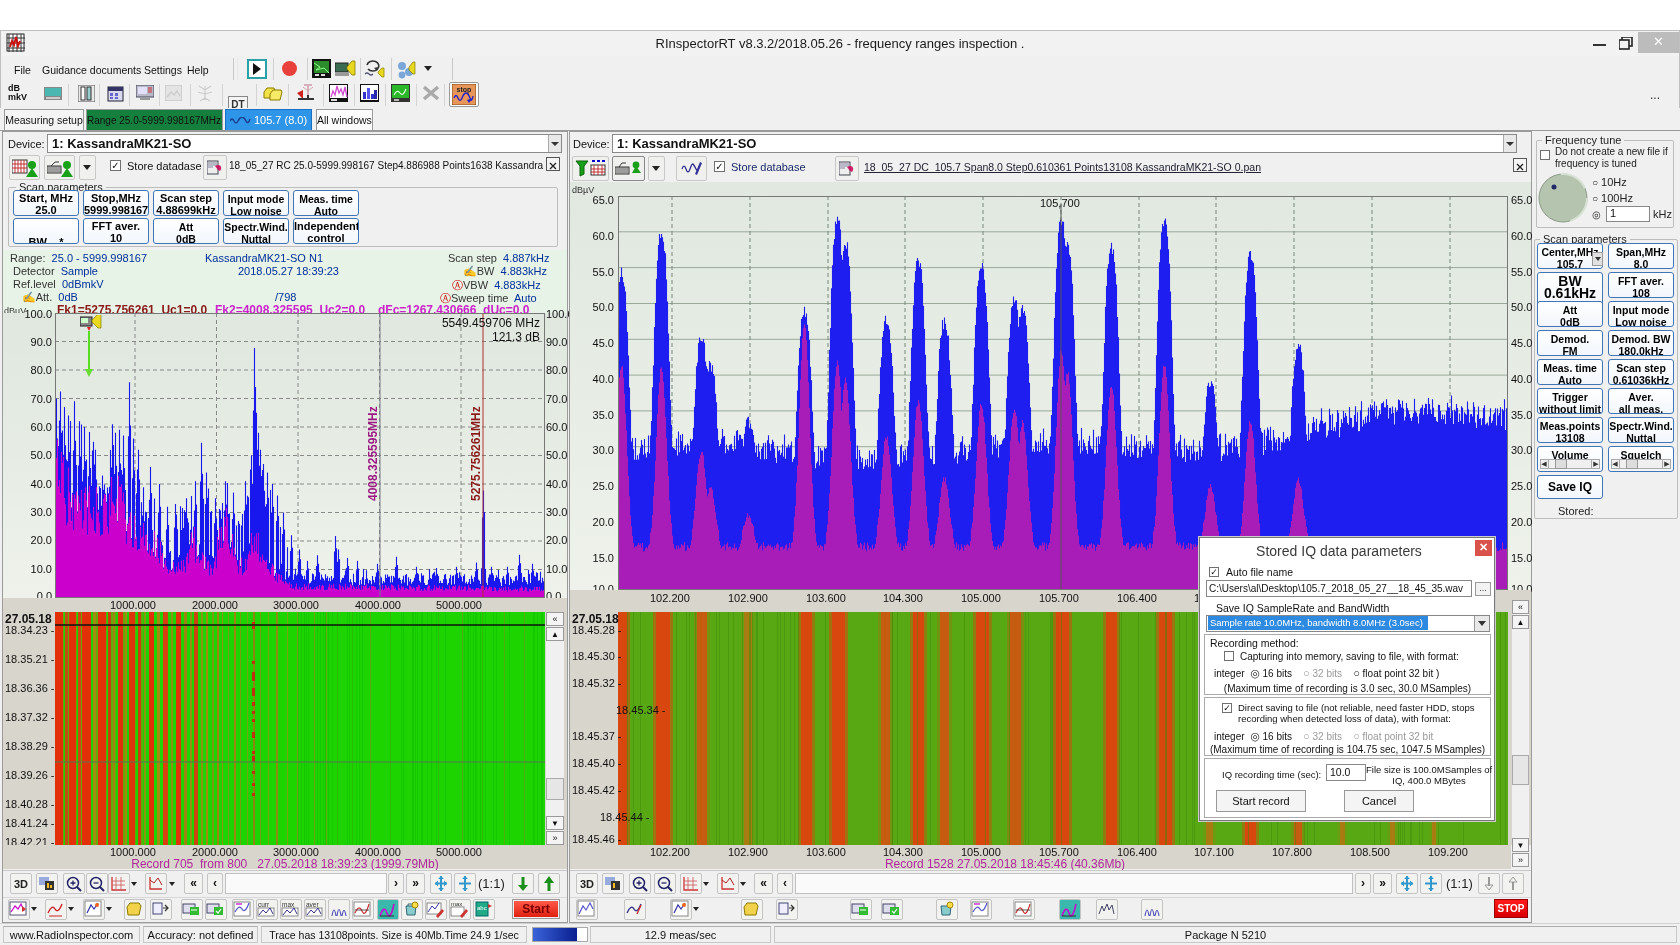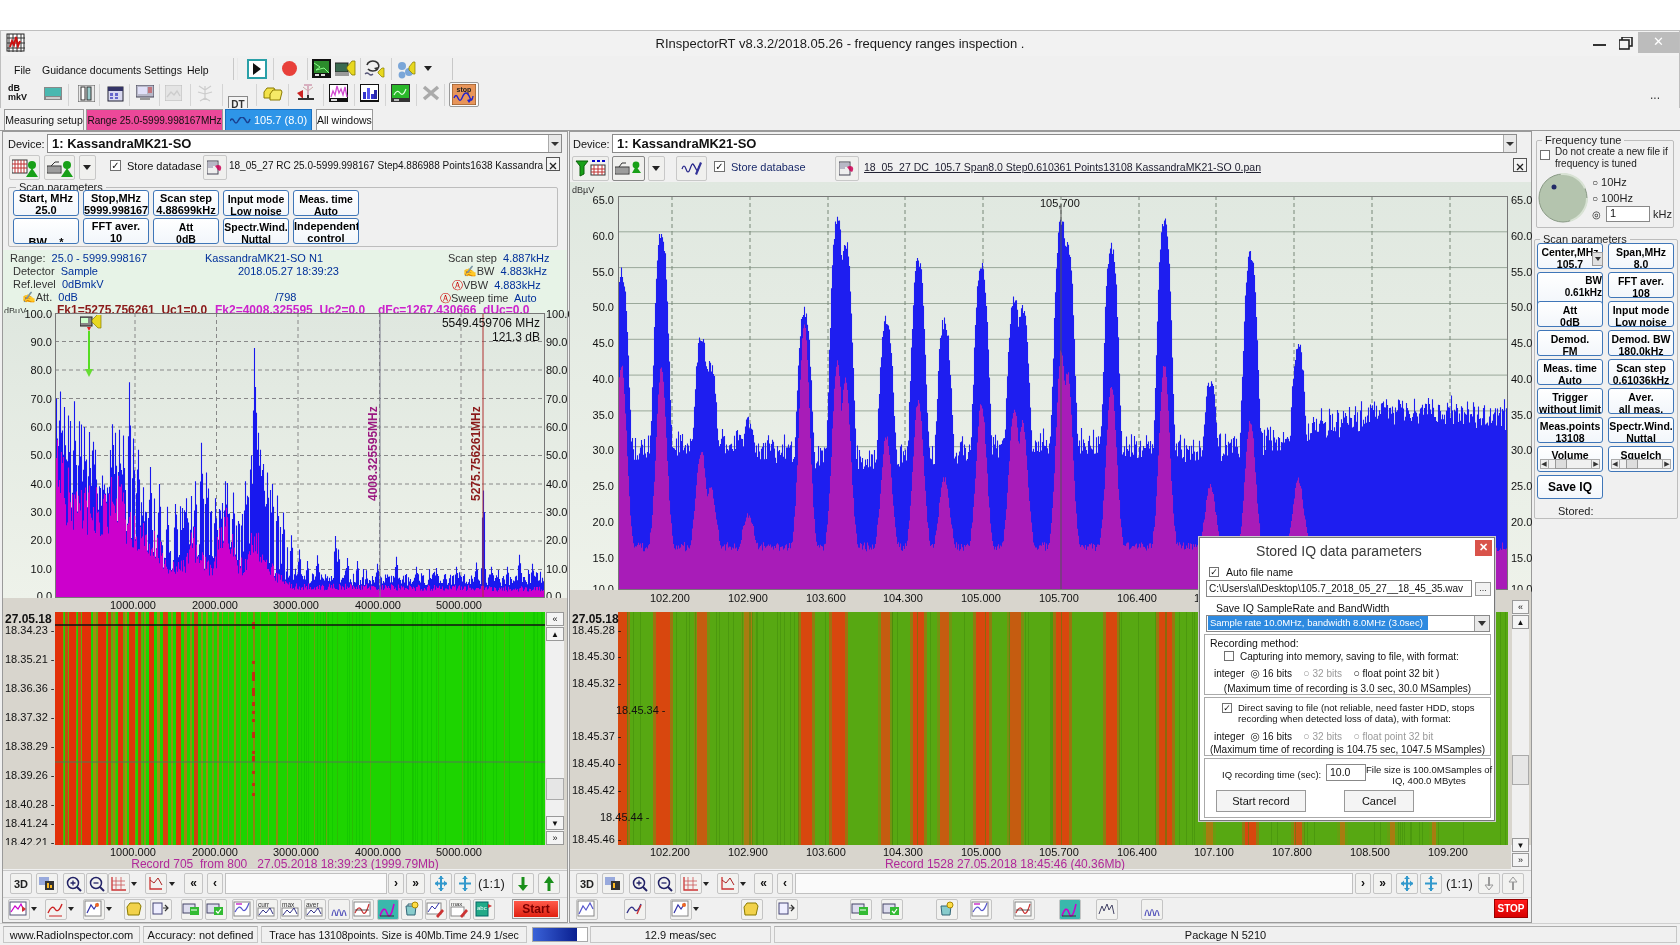--- a/index.html
+++ b/index.html
@@ -170,21 +170,21 @@
 <div class="abs" style="left:323px;top:84px;width:1px;height:22px;background:#d4d4d4;"></div>
 <div class="abs" style="left:354px;top:84px;width:1px;height:22px;background:#d4d4d4;"></div>
 <div class="abs" style="left:385px;top:84px;width:1px;height:22px;background:#d4d4d4;"></div>
 <div class="abs" style="left:416px;top:84px;width:1px;height:22px;background:#d4d4d4;"></div>
 <div class="abs" style="left:444px;top:84px;width:1px;height:22px;background:#d4d4d4;"></div>
 
 <div class="abs" style="left:1650px;top:88px;font-size:12px;color:#333;">...</div>
 
 <div class="abs" style="left:0;top:108px;width:1680px;height:24px;background:#f0f0f0;"></div>
 <div class="abs" style="left:4px;top:109px;width:80px;height:22px;background:#f4f4f4;border:1px solid #9a9a9a;border-bottom:none;font-size:10.5px;text-align:center;line-height:21px;color:#111;white-space:nowrap;overflow:hidden;">Measuring setup</div>
-<div class="abs" style="left:86px;top:109px;width:137px;height:22px;background:#ec4899;border:1px solid #9a9a9a;border-bottom:none;font-size:10px;text-align:center;line-height:21px;color:#111;white-space:nowrap;overflow:hidden;">Range 25.0-5999.998167MHz</div>
+<div class="abs" style="left:86px;top:109px;width:137px;height:22px;background:#15803d;border:1px solid #9a9a9a;border-bottom:none;font-size:10px;line-height:21px;color:#111;white-space:nowrap;overflow:hidden;">Range 25.0-5999.998167MHz</div>
 <div class="abs" style="left:225px;top:109px;width:87px;height:22px;background:#2e95e8;border:1px solid #1a70c0;border-bottom:none;font-size:11px;text-align:center;line-height:21px;color:#fff;white-space:nowrap;overflow:hidden;"><svg width="22" height="8" style="vertical-align:middle;margin-right:2px;">
         <path d="M0 4q2-4 4 0t4 0 4-4 4 4 4-2" stroke="#1a3f8f" stroke-width="1.5" fill="none"></path>
       </svg>105.7 (8.0)</div>
 <div class="abs" style="left:316px;top:109px;width:57px;height:22px;background:#fcfcfc;border:1px solid #9a9a9a;border-bottom:none;font-size:10.5px;text-align:left;line-height:21px;color:#111;white-space:nowrap;overflow:hidden;">All windows</div>
 <div class="abs" style="left:0;top:130px;width:1680px;height:1px;background:#9a9a9a;"></div>
 
 <div class="abs" style="left:2px;top:131px;width:566px;height:792px;background:#f0f0f0;border:1px solid #9a9a9a;"></div>
 
 <div class="abs" style="left:8px;top:138px;font-size:11px;color:#111;">Device:</div>
 <div class="abs" style="left:47px;top:134px;width:515px;height:19px;background:#fff;border:1px solid #8a8a8a;font-size:13px;font-weight:bold;color:#111;line-height:17px;padding-left:4px;">1: KassandraMK21-SO</div>
@@ -1028,21 +1028,21 @@
 <div class="abs" style="left:1606px;top:206px;width:44px;height:16px;background:#fff;border:1px solid #888;font-size:11px;padding-left:3px;color:#111;">1</div>
 <div class="abs" style="left:1653px;top:208px;font-size:11px;color:#222;">kHz</div>
 
 <div class="gb" style="left:1534px;top:239px;width:144px;height:280px;"></div>
 <div class="gbl" style="left:1540px;top:233px;">Scan parameters</div>
 <div class="scanbtn" style="left:1537px;top:243px;width:66px;height:26px;font-size:10.5px;padding-top:2px;">Center,MHz<br>105.7</div>
 <div class="abs" style="left:1592px;top:252px;width:11px;height:14px;background:#e0e0e0;border:1px solid #999;">
       <div style="margin:4px auto 0;width:0;height:0;border-top:4px solid #333;border-left:3px solid transparent;border-right:3px solid transparent;"></div>
     </div>
 <div class="scanbtn" style="left:1608px;top:243px;width:66px;height:26px;font-size:10.5px;padding-top:2px;">Span,MHz<br>8.0</div>
-<div class="scanbtn" style="left:1537px;top:272px;width:66px;height:34px;font-size:10px;padding-top:2px;text-align:right;">BW<br>0.61kHz</div>
+<div class="scanbtn" style="left:1537px;top:272px;width:66px;height:34px;font-size:14px;padding-top:2px;">BW<br>0.61kHz</div>
 <div class="scanbtn" style="left:1608px;top:272px;width:66px;height:26px;font-size:10.5px;padding-top:2px;">FFT aver.<br>108</div>
 <div class="scanbtn" style="left:1537px;top:301px;width:66px;height:26px;font-size:10.5px;padding-top:2px;">Att<br>0dB</div>
 <div class="scanbtn" style="left:1608px;top:301px;width:66px;height:26px;font-size:10.5px;padding-top:2px;">Input mode<br>Low noise</div>
 <div class="scanbtn" style="left:1537px;top:330px;width:66px;height:26px;font-size:10.5px;padding-top:2px;">Demod.<br>FM</div>
 <div class="scanbtn" style="left:1608px;top:330px;width:66px;height:26px;font-size:10.5px;padding-top:2px;">Demod. BW<br>180.0kHz</div>
 <div class="scanbtn" style="left:1537px;top:359px;width:66px;height:26px;font-size:10.5px;padding-top:2px;">Meas. time<br>Auto</div>
 <div class="scanbtn" style="left:1608px;top:359px;width:66px;height:26px;font-size:10.5px;padding-top:2px;">Scan step<br>0.61036kHz</div>
 <div class="scanbtn" style="left:1537px;top:388px;width:66px;height:26px;font-size:10.5px;padding-top:2px;">Trigger<br>without limit</div>
 <div class="scanbtn" style="left:1608px;top:388px;width:66px;height:26px;font-size:10.5px;padding-top:2px;">Aver.<br>all meas.</div>
 <div class="scanbtn" style="left:1537px;top:417px;width:66px;height:26px;font-size:10.5px;padding-top:2px;">Meas.points<br>13108</div>

